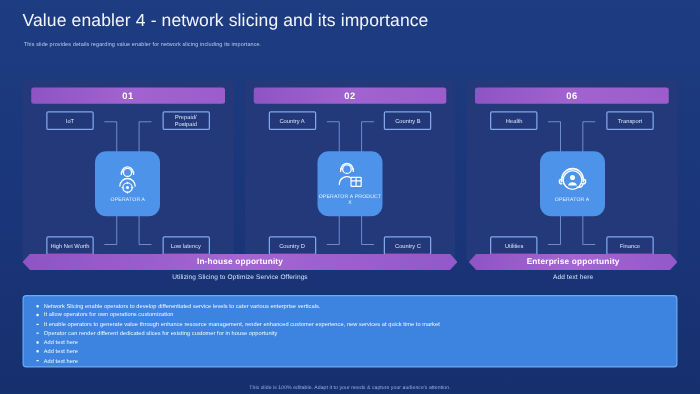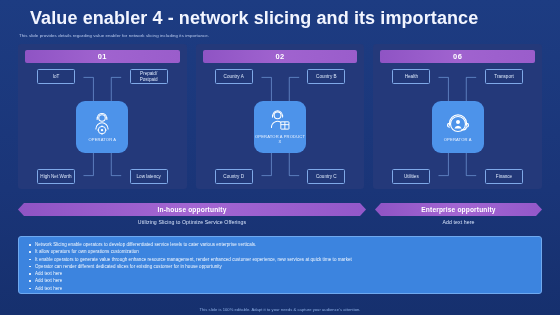--- a/index.html
+++ b/index.html
@@ -7,31 +7,31 @@
     width:560px;height:315px;overflow:hidden;
     background:#1a3578;
     font-family:"Liberation Sans", sans-serif;
     color:#ffffff;
     position:relative;
   }
   .slide{position:absolute;inset:0;background:linear-gradient(180deg,#1d3c82 0%,#1a3578 60%,#16306e 100%);}
 
   
   .title{
-    position:absolute;left:30px;top:8px;
-    font-size:18px;font-weight:700;letter-spacing:.1px;
+    position:absolute;left:18px;top:8px;
+    font-size:14px;font-weight:400;letter-spacing:.1px;
     color:#f2f5ff;white-space:nowrap;
   }
   .subtitle{
     position:absolute;left:19px;top:33px;
     font-size:4.4px;color:#b9cbef;letter-spacing:.08px;white-space:nowrap;
   }
 
   
-  .cards{position:absolute;left:18px;top:44px;width:524px;height:145px;display:flex;gap:9px;justify-content:flex-end;}
+  .cards{position:absolute;left:18px;top:64px;width:524px;height:145px;display:flex;gap:9px;justify-content:flex-end;}
   .card{
     flex:1;background:#24397a;border-radius:3px;
     position:relative;overflow:hidden;
   }
   .card-head{
     position:absolute;left:7px;right:7px;top:6px;height:13px;
     background:linear-gradient(90deg,#8f54c4 0%,#a063cf 50%,#9a5dcb 100%);
     border-radius:2px;
     display:flex;align-items:center;justify-content:center;
     font-size:7.5px;font-weight:700;color:#ffffff;letter-spacing:.4px;

